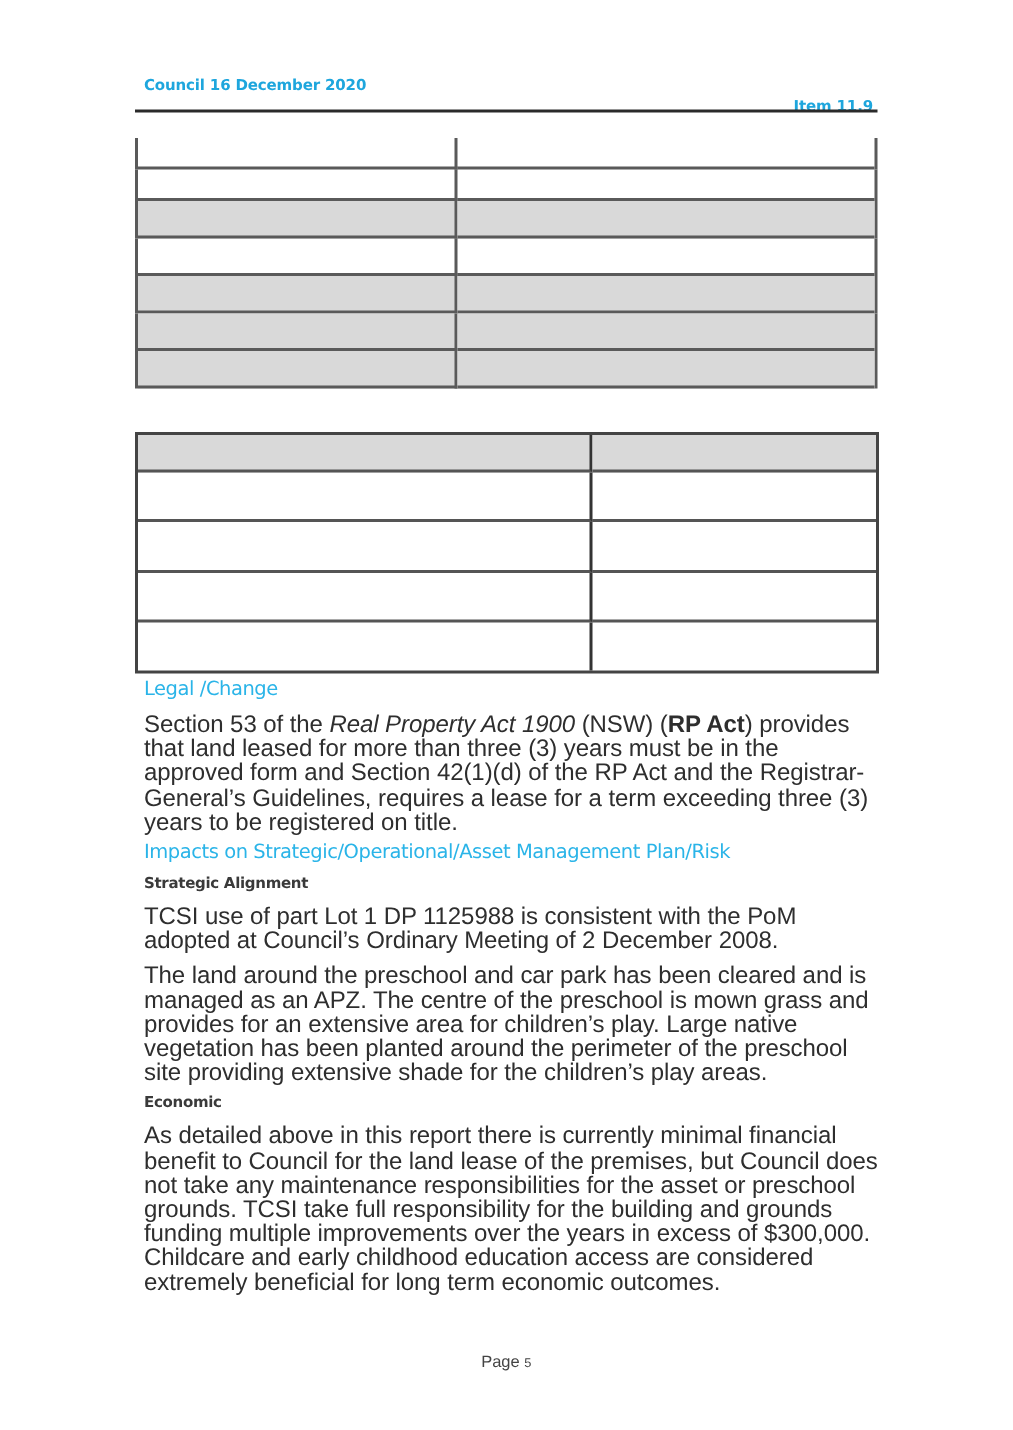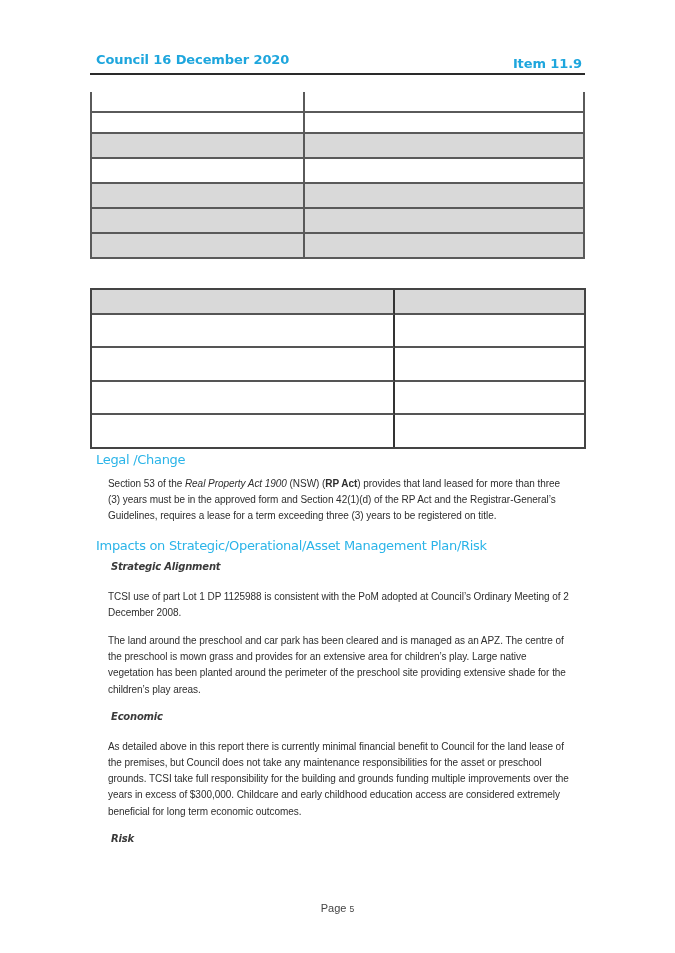--- a/index.html
+++ b/index.html
@@ -14,28 +14,28 @@
       overflow: hidden;
       font-family: "Liberation Sans", sans-serif;
       color: #2b2b2b;
     }
     .page-header {
       position: absolute;
       left: 96px;
       top: 52px;
       width: 486px;
       height: 16px;
-      font-size: 13px;
+      font-size: 10px;
       font-weight: bold;
       color: #1ea6dd;
       font-family: "DejaVu Sans", sans-serif;
       letter-spacing: -0.1px;
     }
     .page-header .left { position: absolute; left: 0; top: 0; }
-    .page-header .right { position: absolute; right: 0; top: 4px; }
+    .page-header .right { position: absolute; right: 0; top: 14px; }
     .header-rule {
       position: absolute;
       left: 90px;
       top: 73px;
       width: 495px;
       height: 0;
       border-top: 2px solid #2a2a2a;
     }
 
     
@@ -88,32 +88,31 @@
       font-family: "DejaVu Sans", sans-serif;
       color: #2ab4e8;
       font-size: 13px;
       letter-spacing: -0.3px;
       margin: 0;
       line-height: 18px;
       font-weight: normal;
     }
     .h3 {
       font-family: "DejaVu Sans", sans-serif;
-      font-style: italic;
       font-weight: bold;
       color: #3a3a3a;
       font-size: 10px;
-      margin: 15px;
+      margin: 0;
       line-height: 14px;
       letter-spacing: -0.2px;
     }
     .p {
-      font-size: 10px;
+      font-size: 16px;
       line-height: 16.2px;
-      margin: 12px;
+      margin: 0;
       color: #2e2e2e;
       letter-spacing: -0.05px;
     }
     .p i { font-style: italic; }
     .p b { font-weight: bold; }
 
     .footer {
       position: absolute;
       left: 0;
       width: 675px;
@@ -194,19 +193,18 @@
   <h2 class="h2" style="margin-top:3px">Impacts on Strategic/Operational/Asset Management Plan/Risk</h2>
 
   <h3 class="h3" style="margin-top:5px">Strategic Alignment</h3>
   <p class="p" style="margin-top:7px">TCSI use of part Lot 1 DP 1125988 is consistent with the PoM adopted at Council’s Ordinary Meeting of 2 December 2008.</p>
 
   <p class="p" style="margin-top:7px">The land around the preschool and car park has been cleared and is managed as an APZ.  The centre of the preschool is mown grass and provides for an extensive area for children’s play. Large native vegetation has been planted around the perimeter of the preschool site providing extensive shade for the children’s play areas.</p>
 
   <h3 class="h3" style="margin-top:5px">Economic</h3>
   <p class="p" style="margin-top:7px">As detailed above in this report there is currently minimal financial benefit to Council for the land lease of the premises, but Council does not take any maintenance responsibilities for the asset or preschool grounds.  TCSI take full responsibility for the building and grounds funding multiple improvements over the years in excess of $300,000. Childcare and early childhood education access are considered  extremely beneficial for long term economic outcomes.</p>
 
-  <h3 class="h3" style="margin-top:5px">Risk</h3>
 </div>
 
 <div class="footer">
   <span>Page</span>
   <span class="num">5</span>
 </div>
 
 </body></html>

